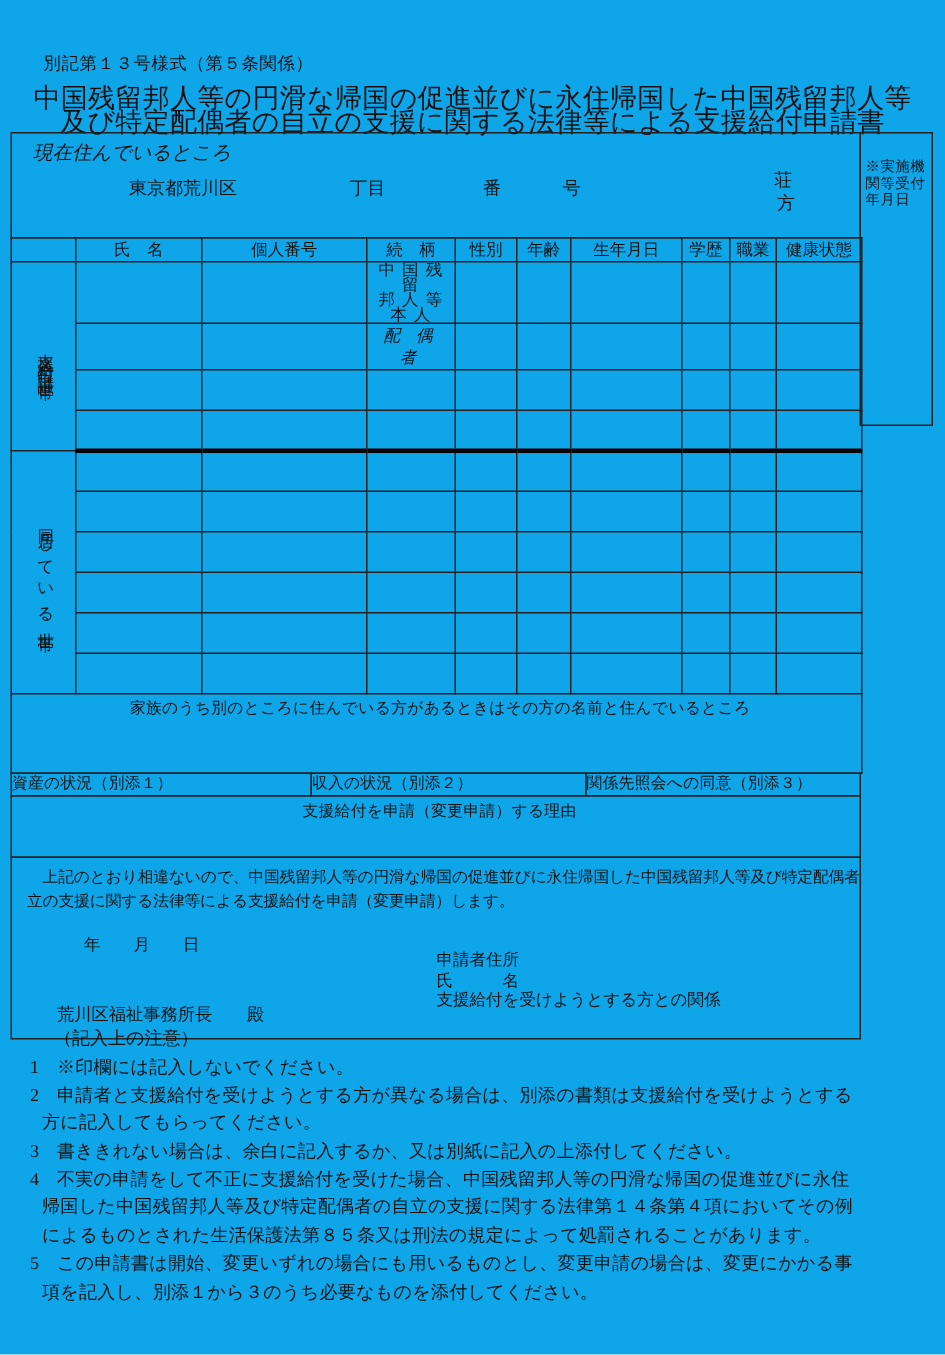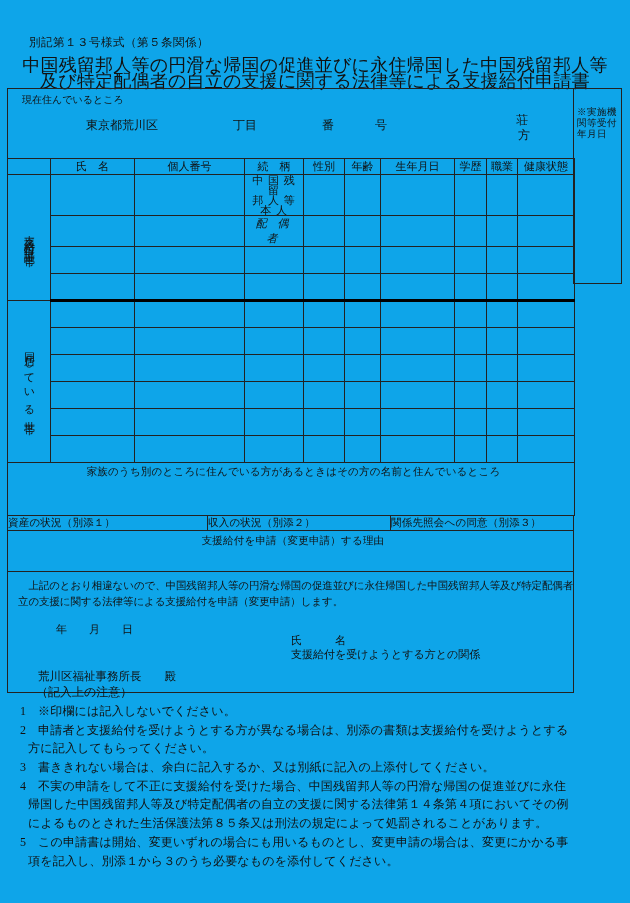--- a/index.html
+++ b/index.html
@@ -15,21 +15,21 @@
   .t2{top:69px;}
   
   .receipt-box{
     position:absolute;left:573px;top:88px;width:49px;height:196px;
     border:1px solid #222;box-sizing:border-box;padding:18px 3px;
     font-size:9.5px;line-height:11px;letter-spacing:.5px;
   }
   
   .main{position:absolute;left:7px;top:88px;width:567px;}
   .addr-row{position:relative;border:1px solid #222;box-sizing:border-box;width:567px;height:71px;}
-  .addr-label{position:absolute;left:14px;top:4px;font-size:10px;}
+  .addr-label{position:absolute;left:14px;top:4px;font-size:13px;font-style:italic;}
   .addr-val{position:absolute;top:28px;font-size:12px;}
   .municipality{left:78px;}
   .chome{left:225px;}
   .ban{left:314px;}
   .go{left:367px;}
   .sou{position:absolute;left:508px;top:23px;font-size:12px;}
   .kata{position:absolute;left:510px;top:38px;font-size:12px;}
   
   table.grid{border-collapse:collapse;table-layout:fixed;width:567px;margin-top:-1px;}
   table.grid td{border:1px solid #222;padding:0;text-align:center;vertical-align:middle;font-size:11px;overflow:hidden;}
@@ -253,20 +253,21 @@
       <div class="cell-label">支援給付を申請（変更申請）する理由</div>
     </div>
 
     <div class="decl-box">
       <div class="decl-body">
         <div>　上記のとおり相違ないので、中国残留邦人等の円滑な帰国の促進並びに永住帰国した中国残留邦人等及び特定配偶者の自</div>
         <div>立の支援に関する法律等による支援給付を申請（変更申請）します。</div>
       </div>
       <div class="decl-date">年　　月　　日</div>
       <div class="decl-right">
+        <div>申請者住所</div>
         <div>氏　　　名</div>
         <div>支援給付を受けようとする方との関係</div>
       </div>
       <div class="decl-addressee">荒川区福祉事務所長　　殿</div>
     </div>
 
   </div>
 
   <div class="notes">
     <div class="notes-title">（記入上の注意）</div>

